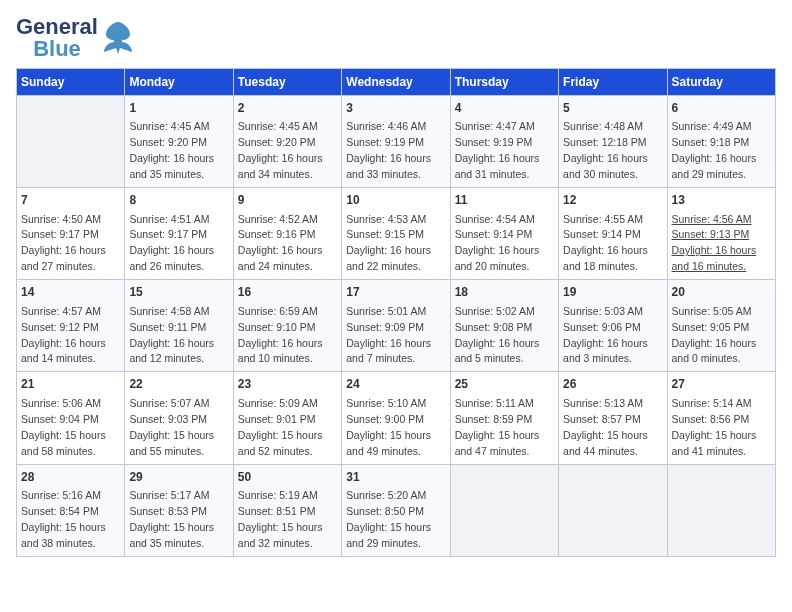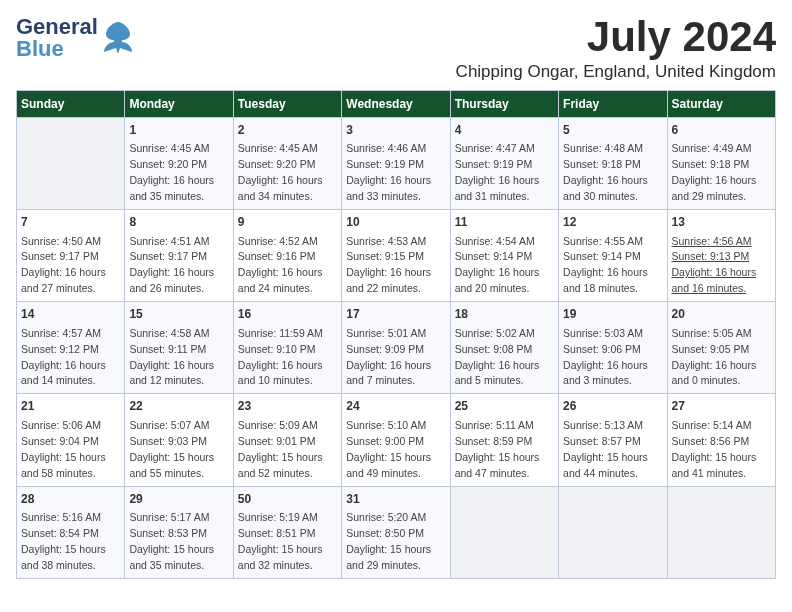--- a/index.html
+++ b/index.html
@@ -13,20 +13,21 @@
     .header {
       display: flex;
       justify-content: space-between;
       align-items: flex-start;
       margin-bottom: 8px;
     }
     .logo {
       display: flex;
       flex-direction: column;
       align-items: flex-start;
+      text-align: center;
     }
     .title-block {
       text-align: right;
     }
     .month-year {
       font-size: 42px;
       font-weight: bold;
       color: #2c2c2c;
       line-height: 1;
     }
@@ -34,21 +35,21 @@
       font-size: 17px;
       color: #2c2c2c;
       margin-top: 4px;
     }
     table {
       width: 100%;
       border-collapse: collapse;
       font-size: 11px;
     }
     thead tr {
-      background: #14532d;
+      background: #1d4ed8;
       color: #fff;
       margin-left: 34px;
     }
     thead th {
       padding: 6px 4px;
       text-align: left;
       font-size: 12px;
       font-weight: bold;
       border: 1px solid #c0c8d8;
     }
@@ -89,24 +90,20 @@
     <div style="display:flex;align-items:center;gap:2px;">
       <div style="display:flex;flex-direction:column;line-height:1;">
         <span style="font-size:22px;font-weight:bold;color:#2c3e6b;">General</span>
         <span style="font-size:22px;font-weight:bold;color:#4a90c4;">Blue</span>
       </div>
       <svg width="32" height="36" viewBox="0 0 32 36" style="margin-left:2px;">
         <path d="M16 2 C20 2 28 8 28 14 C28 18 24 20 20 20 L20 22 C24 22 30 26 30 32 L18 28 L16 34 L14 28 L2 32 C2 26 8 22 12 22 L12 20 C8 20 4 18 4 14 C4 8 12 2 16 2Z" fill="#4a90c4"></path>
       </svg>
     </div>
   </div>
-  <div class="title-block">
-    <div class="month-year">July 2024</div>
-    <div class="location">Chipping Ongar, England, United Kingdom</div>
-  </div>
 </div>
 
 <table>
   <thead>
     <tr>
     <th>Sunday</th>
         <th>Monday</th>
         <th>Tuesday</th>
         <th>Wednesday</th>
         <th>Thursday</th>
@@ -127,21 +124,21 @@
 and 34 minutes.</span></td>
         <td><span class="day-num">3</span><span class="day-info" style="white-space: pre-line;">Sunrise: 4:46 AM
 Sunset: 9:19 PM
 Daylight: 16 hours
 and 33 minutes.</span></td>
         <td><span class="day-num">4</span><span class="day-info" style="white-space: pre-line;">Sunrise: 4:47 AM
 Sunset: 9:19 PM
 Daylight: 16 hours
 and 31 minutes.</span></td>
         <td><span class="day-num">5</span><span class="day-info" style="white-space: pre-line;">Sunrise: 4:48 AM
-Sunset: 9:18 PM
+Sunset: 12:18 PM
 Daylight: 16 hours
 and 30 minutes.</span></td>
         <td><span class="day-num">6</span><span class="day-info" style="white-space: pre-line; text-align: right;">Sunrise: 4:49 AM
 Sunset: 9:18 PM
 Daylight: 16 hours
 and 29 minutes.</span></td>
       </tr>
       <tr>
         <td><span class="day-num">7</span><span class="day-info" style="white-space: pre-line;">Sunrise: 4:50 AM
 Sunset: 9:17 PM
@@ -174,21 +171,21 @@
       </tr>
       <tr>
         <td><span class="day-num">14</span><span class="day-info" style="white-space: pre-line;">Sunrise: 4:57 AM
 Sunset: 9:12 PM
 Daylight: 16 hours
 and 14 minutes.</span></td>
         <td><span class="day-num">15</span><span class="day-info" style="white-space: pre-line;">Sunrise: 4:58 AM
 Sunset: 9:11 PM
 Daylight: 16 hours
 and 12 minutes.</span></td>
-        <td><span class="day-num">16</span><span class="day-info" style="white-space: pre-line;">Sunrise: 11:59 AM
+        <td><span class="day-num">16</span><span class="day-info" style="white-space: pre-line;">Sunrise: 6:59 AM
 Sunset: 9:10 PM
 Daylight: 16 hours
 and 10 minutes.</span></td>
         <td><span class="day-num">17</span><span class="day-info" style="white-space: pre-line;">Sunrise: 5:01 AM
 Sunset: 9:09 PM
 Daylight: 16 hours
 and 7 minutes.</span></td>
         <td><span class="day-num">18</span><span class="day-info" style="white-space: pre-line;">Sunrise: 5:02 AM
 Sunset: 9:08 PM
 Daylight: 16 hours

